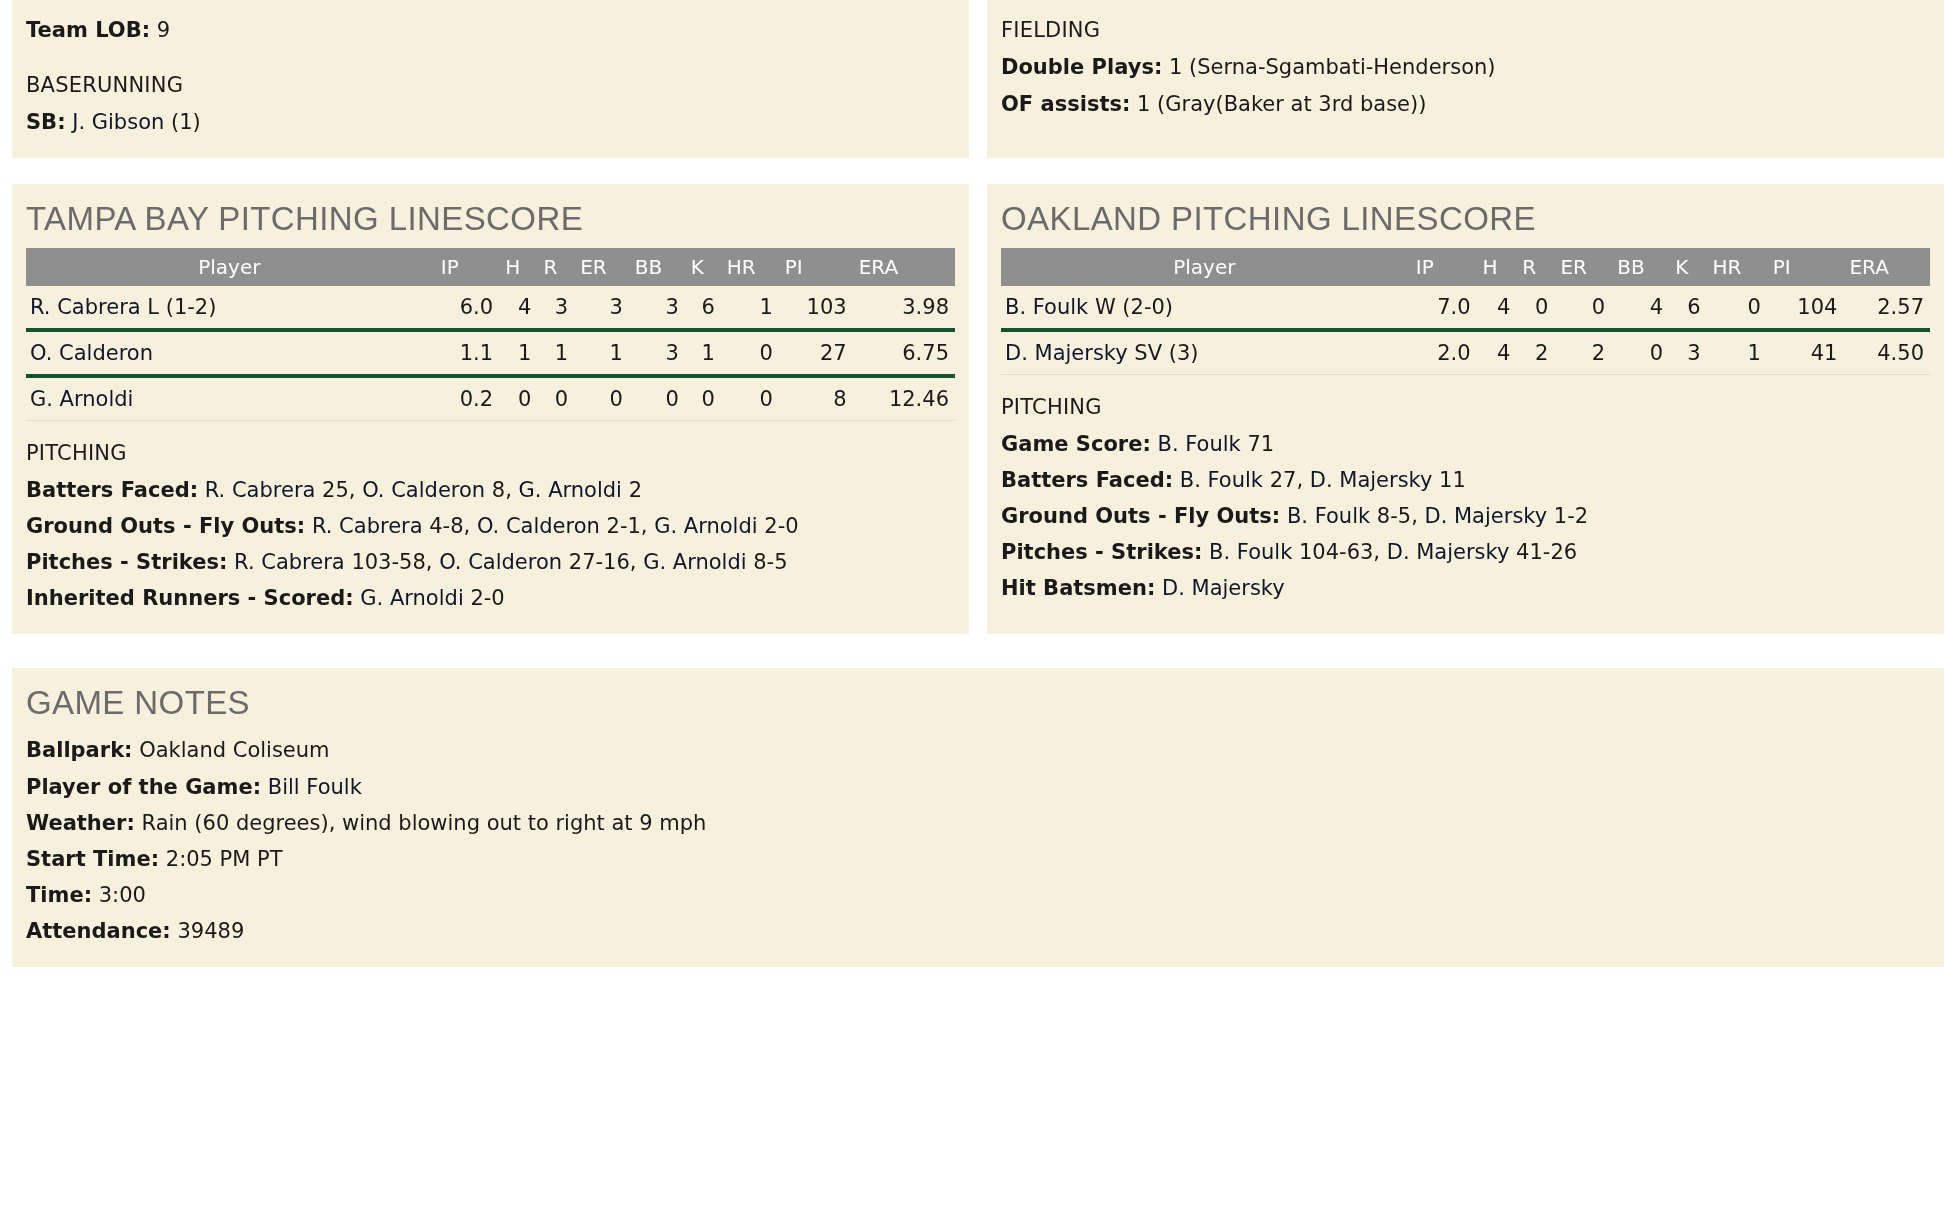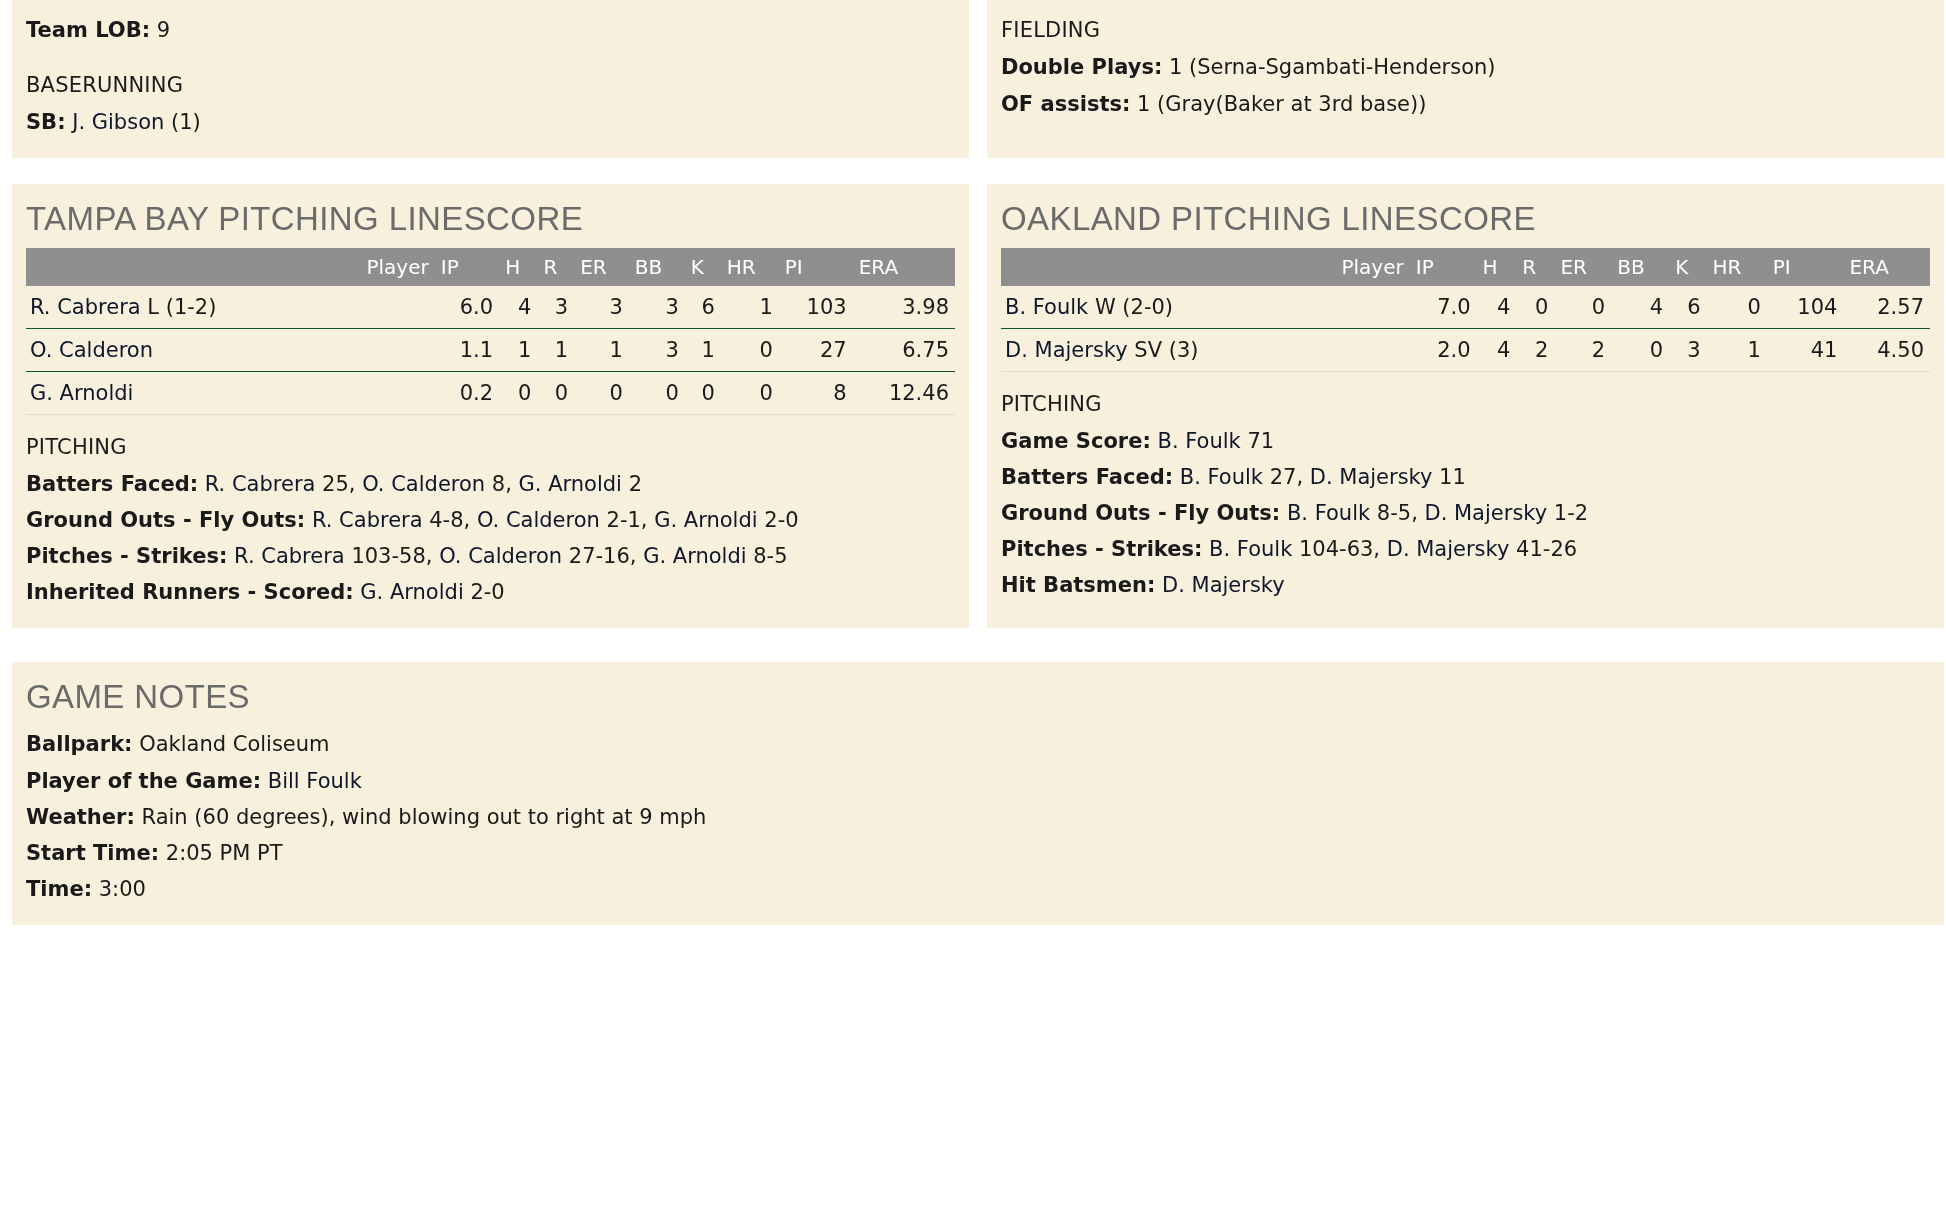--- a/index.html
+++ b/index.html
@@ -78,27 +78,27 @@
   table.lines thead th {
     background: #8f8f8f;
     color: #ffffff;
     font-weight: normal;
     font-size: 20px;
     padding: 7px 6px;
     text-align: left;
     white-space: nowrap;
   }
   table.lines thead th.player {
-    text-align: right;
+    text-align: center;
     padding-left: 4px;
     width: 44%;
   }
   table.lines tbody td {
     padding: 9px 6px;
-    border-bottom: 1px solid #14532d;
+    border-bottom: 4px solid #14532d;
     text-align: right;
     white-space: nowrap;
     font-size: 21px;
   }
   table.lines tbody td.player {
     text-align: left;
     padding-left: 4px;
   }
   table.lines tbody tr:last-child td {
     border-bottom: 1px solid #e3dcc6;
@@ -272,17 +272,18 @@
 
   <div class="row">
     <div class="panel full">
       <div class="title">GAME NOTES</div>
       <div id="notes-game">
           <div class="line tight"><span class="bold">Ballpark:</span><span> Oakland Coliseum</span></div>
           <div class="line tight"><span class="bold">Player of the Game:</span><a class="link"> Bill Foulk</a></div>
           <div class="line tight"><span class="bold">Weather:</span><span> Rain (60 degrees), wind blowing out to right at 9 mph</span></div>
           <div class="line tight"><span class="bold">Start Time:</span><span> 2:05 PM PT</span></div>
           <div class="line tight"><span class="bold">Time:</span><span> 3:00</span></div>
+          <div class="line tight"><span class="bold">Attendance:</span><span> 39489</span></div>
         </div>
     </div>
   </div>
 
 </div>
 
 </body></html>

